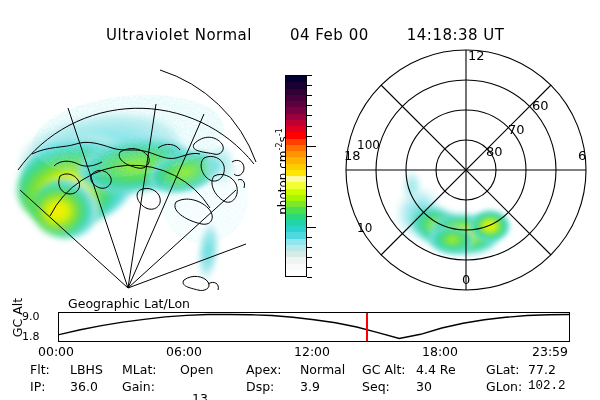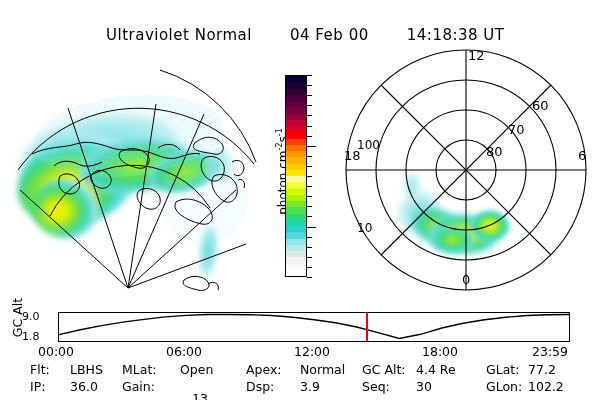--- a/index.html
+++ b/index.html
@@ -340,20 +340,21 @@
   <div class="polar-lbl" style="left:128px;top:4px;">12</div>
   <div class="polar-lbl" style="left:4px;top:104px;">18</div>
   <div class="polar-lbl" style="left:238px;top:104px;">6</div>
   <div class="polar-lbl" style="left:122px;top:228px;">0</div>
   <div class="polar-lbl" style="left:192px;top:54px;">60</div>
   <div class="polar-lbl" style="left:168px;top:78px;">70</div>
   <div class="polar-lbl" style="left:146px;top:100px;">80</div>
 </div>
 
 <div class="abs" id="orbit-area">
+  <div id="orbit-caption-left">Geographic Lat/Lon</div>
   <div id="orbit-ylabel">GC Alt</div>
   <div id="orbit-box">
     <svg width="510" height="28" viewBox="0 0 510 28" preserveAspectRatio="none">
       <polyline id="alt-trace" fill="none" stroke="#000000" stroke-width="1.4" points="0.0,21.6 21.3,16.8 42.5,12.6 63.8,9.1 85.1,6.4 106.3,3.9 127.6,2.4 148.9,1.5 170.1,1.5 191.4,1.7 212.7,2.5 233.9,4.3 255.2,6.7 276.5,9.8 297.7,14.0 319.0,19.6 340.3,25.5 361.6,21.3 382.8,15.0 404.1,10.2 425.4,6.7 446.6,4.3 467.9,2.5 489.2,1.7 510.0,1.5"></polyline>
     </svg>
     <div id="time-marker" style="left: 307.122px; background: rgb(255, 0, 0);"></div>
   </div>
 <div class="orbit-ytick" style="top: 19.6px; left: 22px; right: auto;">9.0</div>
     <div class="orbit-ytick" style="top: 40px; left: 22px; right: auto;">1.8</div>
     <div class="orbit-xtick" style="left: 38px;">00:00</div>
@@ -376,14 +377,14 @@
     <div class="foot-cell" style="left: 528px; top: 0px;">77.2</div>
     <div class="foot-cell" style="left: 30px; top: 17px;">IP:</div>
     <div class="foot-cell" style="left: 70px; top: 17px;">36.0</div>
     <div class="foot-cell" style="left: 122px; top: 17px;">Gain:</div>
     <div class="foot-cell" style="left: 192px; top: 17px; margin-top: 12px;">13</div>
     <div class="foot-cell" style="left: 246px; top: 17px;">Dsp:</div>
     <div class="foot-cell" style="left: 300px; top: 17px;">3.9</div>
     <div class="foot-cell" style="left: 362px; top: 17px;">Seq:</div>
     <div class="foot-cell" style="left: 416px; top: 17px;">30</div>
     <div class="foot-cell" style="left: 486px; top: 17px;">GLon:</div>
-    <div class="foot-cell" style="left: 528px; top: 17px;">102.2</div>
+    <div class="foot-cell" style="left: 528px; top: 17px; font-family: Liberation Mono, monospace;">102.2</div>
   </div>
 
 </body></html>

